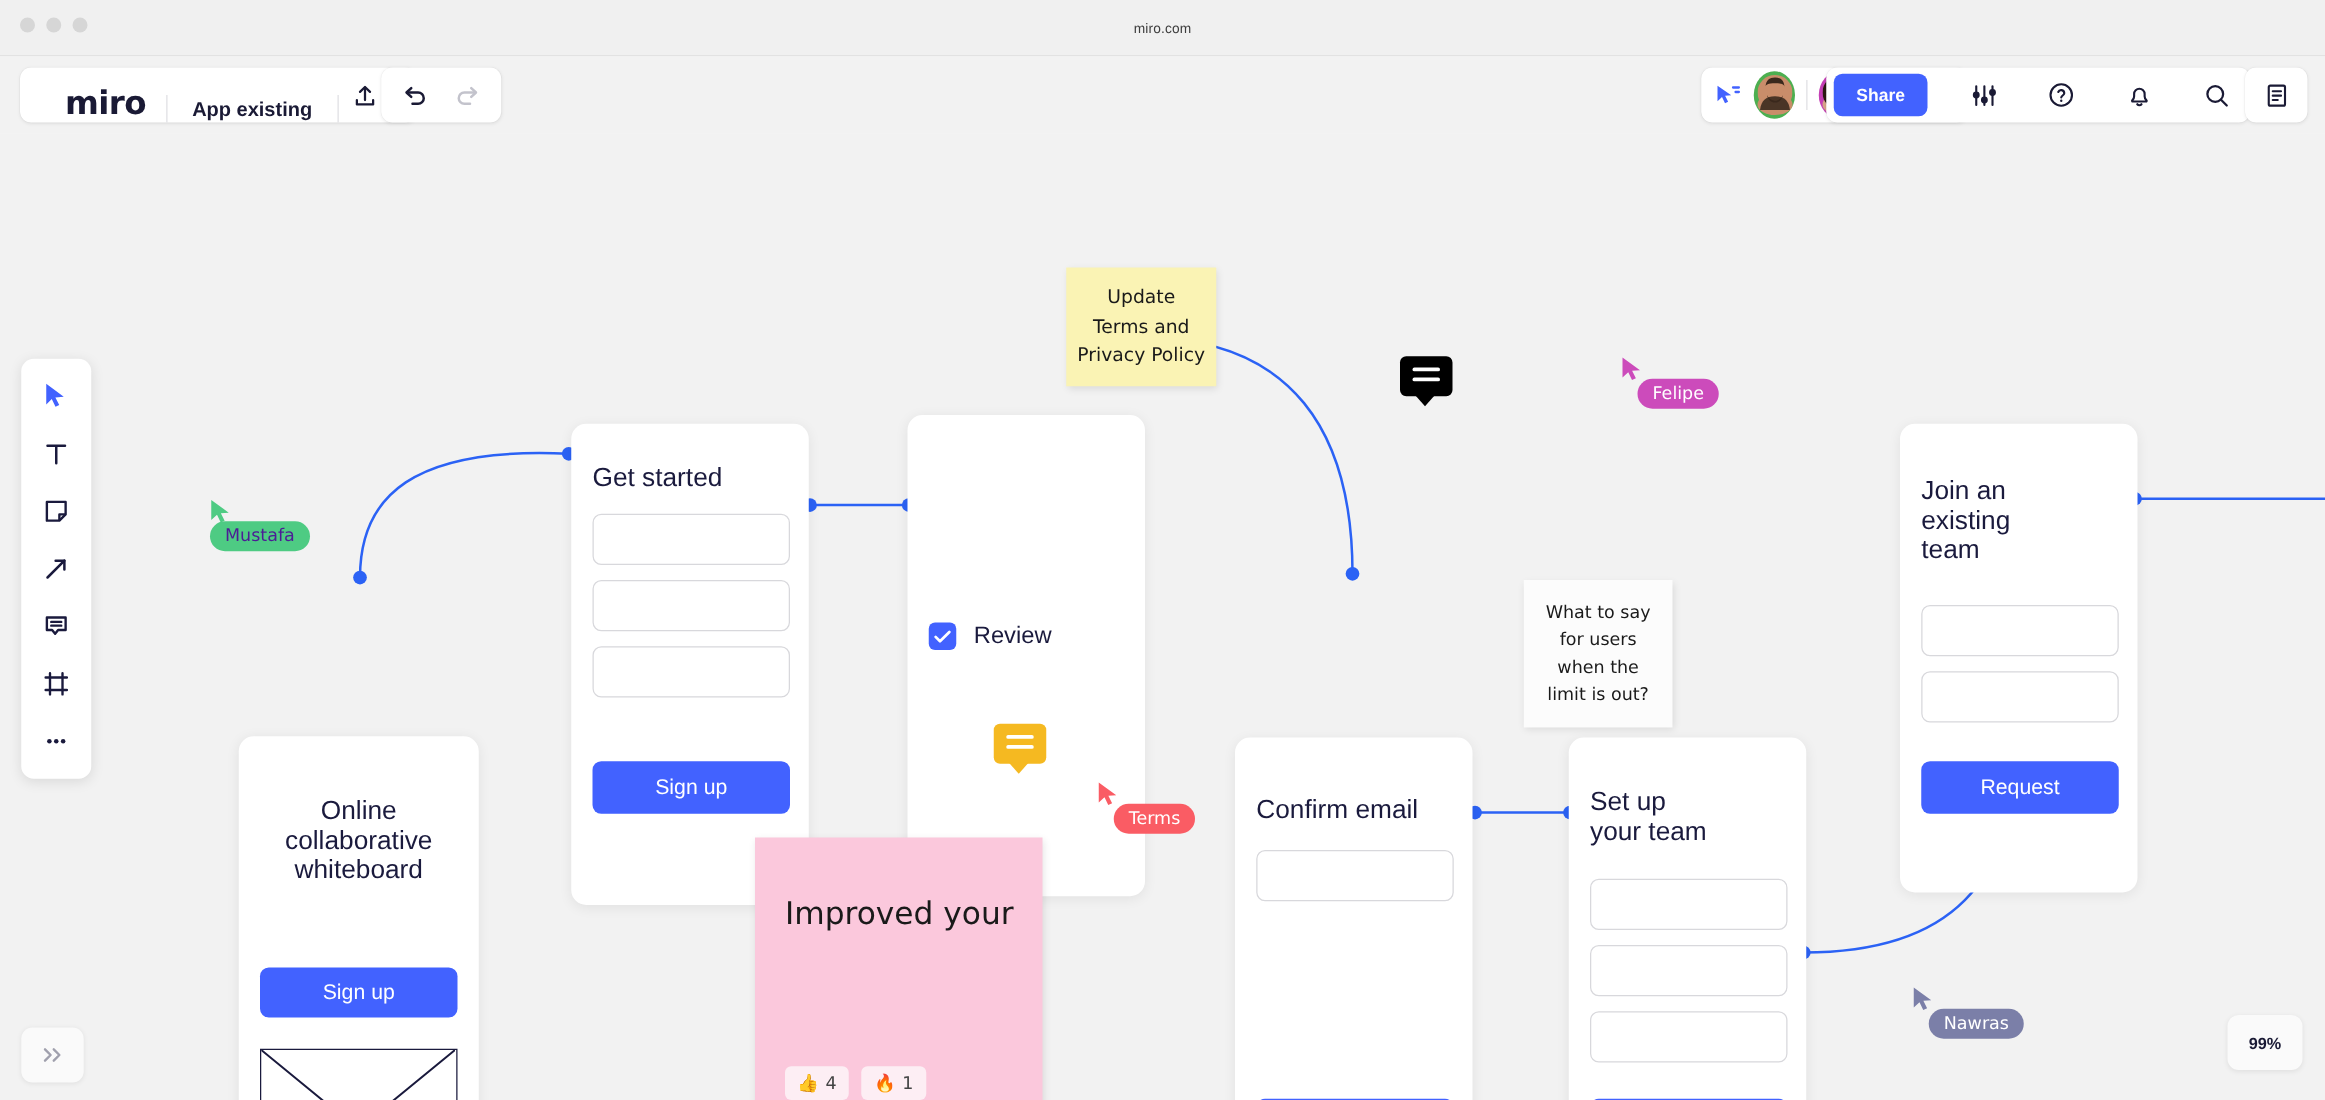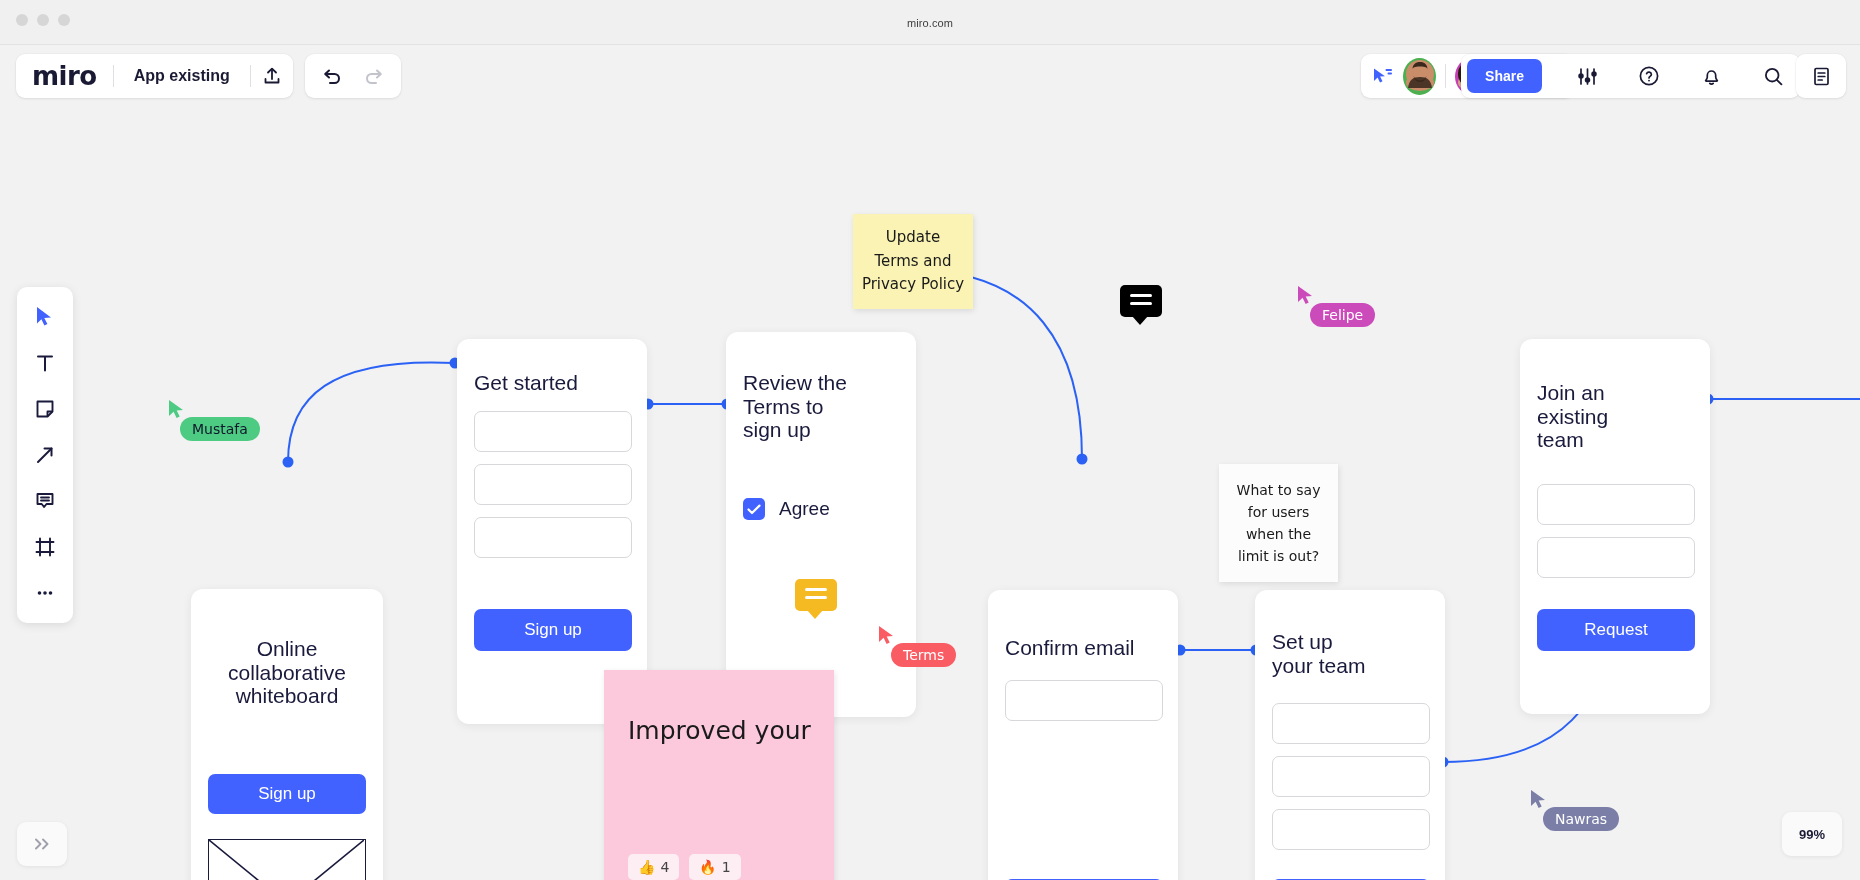--- a/index.html
+++ b/index.html
@@ -40,21 +40,21 @@
     width: 1860px; height: 62px;
     background: #f2f2f2;
   }
   .hdr-group {
     position: absolute; top: 9px;
     background: #ffffff;
     border-radius: 9px;
     box-shadow: 0 1px 3px rgba(0,0,0,0.08), 0 0 0 0.5px rgba(0,0,0,0.03);
     display: flex; align-items: center; height: 44px;
   }
-  .hdr-left { left: 16px; padding: 0 0; }
+  .hdr-left { left: 16px; padding: 0 20px; align-items: flex-end; }
   .miro-logo {
     font-size: 26px; font-weight: 700; color: #1a1a35;
     letter-spacing: -0.5px; padding: 0 16px 0 16px;
     font-family: "DejaVu Sans", sans-serif;
   }
   .hdr-divider { width: 1px; height: 22px; background: #e0e0e4; }
   .proj-title {
     font-size: 16px; font-weight: 600; color: #1a1a35;
     padding: 0 20px;
   }
@@ -441,30 +441,27 @@
 
   <div class="screen-card" style="left:457px; top:212px; width:190px; height:385px;">
     <div class="card-title" style="left:17px; top:32px;">Get started</div>
     <div class="wf-input" style="left:17px; top:72px; width:158px; height:41px;"></div>
     <div class="wf-input" style="left:17px; top:125px; width:158px; height:41px;"></div>
     <div class="wf-input" style="left:17px; top:178px; width:158px; height:41px;"></div>
     <button class="wf-btn" style="left:17px; top:270px; width:158px; height:42px;">Sign up</button>
   </div>
 
   <div class="screen-card" style="left:726px; top:205px; width:190px; height:385px;">
-    <div class="card-title" style="left:17px; top:39px; white-space:pre-line;">Review the
-Terms to
-sign up</div>
     <div class="wf-check-row" style="left:17px; top:166px;">
       <div class="wf-checkbox">
         <svg width="14" height="11" viewBox="0 0 14 11" fill="none" stroke="#fff" stroke-width="2.2" stroke-linecap="round" stroke-linejoin="round">
           <path d="M1.5 5.5 5 9 12.5 1.6"></path>
         </svg>
       </div>
-      <span class="wf-check-label">Agree</span>
+      <span class="wf-check-label">Review</span>
     </div>
   </div>
 
   <div class="screen-card" style="left:988px; top:463px; width:190px; height:380px;">
     <div class="card-title" style="left:17px; top:46px;">Confirm email</div>
     <div class="wf-input" style="left:17px; top:90px; width:158px; height:41px;"></div>
     <button class="wf-btn" style="left:17px; top:289px; width:158px; height:42px;">Confirm</button>
   </div>
 
   <div class="screen-card" style="left:1255px; top:463px; width:190px; height:380px;">
@@ -519,21 +516,21 @@
     <div class="cb-lines">
       <div class="cb-line"></div>
         <div class="cb-line short"></div>
     </div>
   </div>
 
   <div class="collab-cursor" style="left:168px; top:292px;">
     <svg width="20" height="24" viewBox="0 0 20 24">
       <path d="M1 1 L1 17 L5.6 12.8 L8.6 19 L11.7 17.6 L8.7 11.6 L15 11.1 Z" fill="#4ecb83"></path>
     </svg>
-    <div class="collab-label" style="left:12px; top:18px; background:#4ecb83; color:#0f172a;">Mustafa</div>
+    <div class="collab-label" style="left:0; top:18px; background:#4ecb83; color:#4c1d95;">Mustafa</div>
   </div>
 
   <div class="collab-cursor" style="left:1297px; top:178px;">
     <svg width="20" height="24" viewBox="0 0 20 24">
       <path d="M1 1 L1 17 L5.6 12.8 L8.6 19 L11.7 17.6 L8.7 11.6 L15 11.1 Z" fill="#cc4bbb"></path>
     </svg>
     <div class="collab-label" style="left:13px; top:18px; background:#cc4bbb;">Felipe</div>
   </div>
 
   <div class="collab-cursor" style="left:878px; top:518px;">

